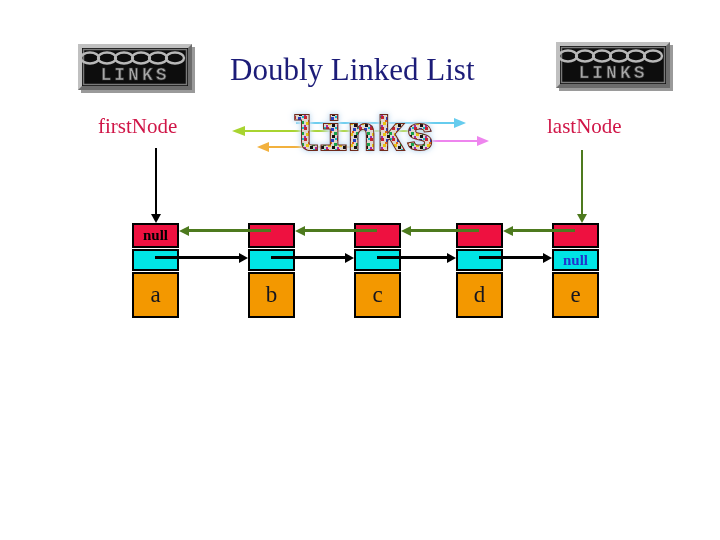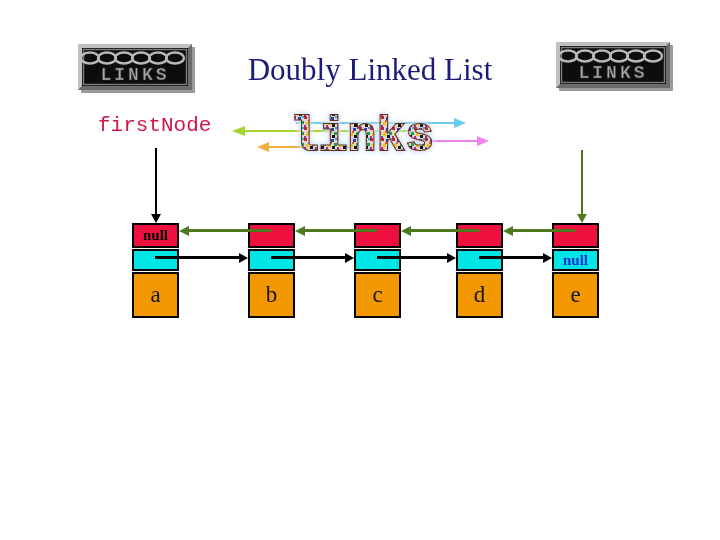--- a/index.html
+++ b/index.html
@@ -12,27 +12,26 @@
   .logo {
     position:absolute; width:106px; height:38px; background:#0d0d0d;
     border:4px outset #c0c0c0; box-shadow:3px 3px 0 #9a9a9a;
   }
   .logo-left  { left:78px;  top:44px; }
   .logo-right { left:556px; top:42px; }
 
   
   .title {
     position:absolute; left:230px; top:52px; width:280px; margin:0;
-    text-align:center; white-space:nowrap;
+    text-align:left; white-space:nowrap;
     font-size:31px; font-weight:normal; color:var(--title-navy,#1c1c78);
   }
   .ptr-label {
     position:absolute; font-size:21px; color:var(--label-crimson,#d01648);
     white-space:nowrap;
-    font-family:Liberation Mono, monospace;
   }
   .first-label { left:98px;  top:114px; }
   .last-label  { left:547px; top:114px; }
 
   
   .wordart { position:absolute; left:230px; top:105px; width:262px; height:58px; }
   .wordart-svg { position:absolute; left:52px; top:0;
     filter: drop-shadow(0 0 2px #c4ddf2) drop-shadow(0 0 3px #d8e9f7); }
   .wa-line { position:absolute; height:2px; }
   .wa-head { position:absolute; width:0; height:0; }
@@ -110,20 +109,21 @@
         <ellipse cx="76" cy="10" rx="9" ry="5.5"></ellipse>
         <ellipse cx="93" cy="10" rx="9" ry="5.5"></ellipse>
       </g>
       <text x="53" y="32" text-anchor="middle" font-family="'Liberation Mono', monospace" font-weight="bold" font-size="18" letter-spacing="3" fill="#a8a8a8" stroke="#3a3a3a" stroke-width="0.7">LINKS</text>
     </svg>
   </div>
 
   <h1 class="title">Doubly Linked List</h1>
 
   <div class="ptr-label first-label">firstNode</div>
+  <div class="ptr-label last-label">lastNode</div>
 
   <div class="wordart">
     <div class="wa-line wa-cyan-line"></div>
     <div class="wa-head wa-cyan-head"></div>
     <div class="wa-line wa-lime-line"></div>
     <div class="wa-head wa-lime-head"></div>
     <div class="wa-line wa-pink-line"></div>
     <div class="wa-head wa-pink-head"></div>
     <div class="wa-line wa-orange-line"></div>
     <div class="wa-head wa-orange-head"></div>

